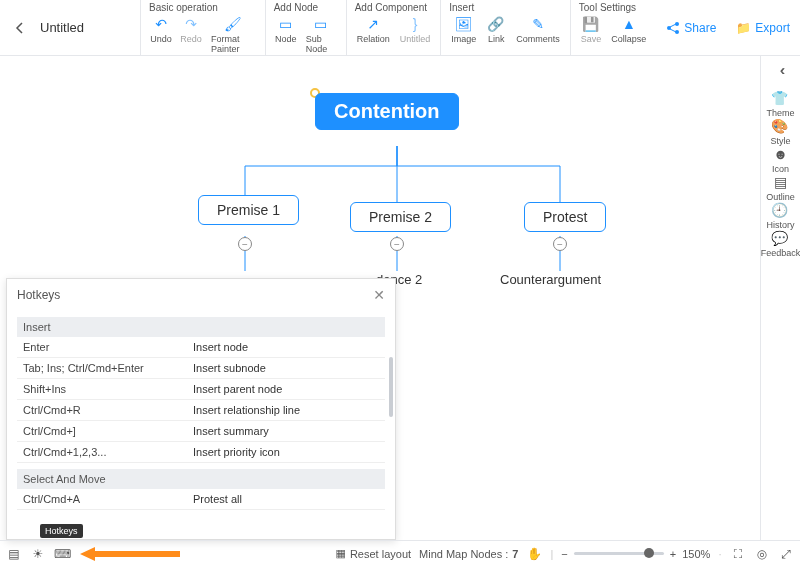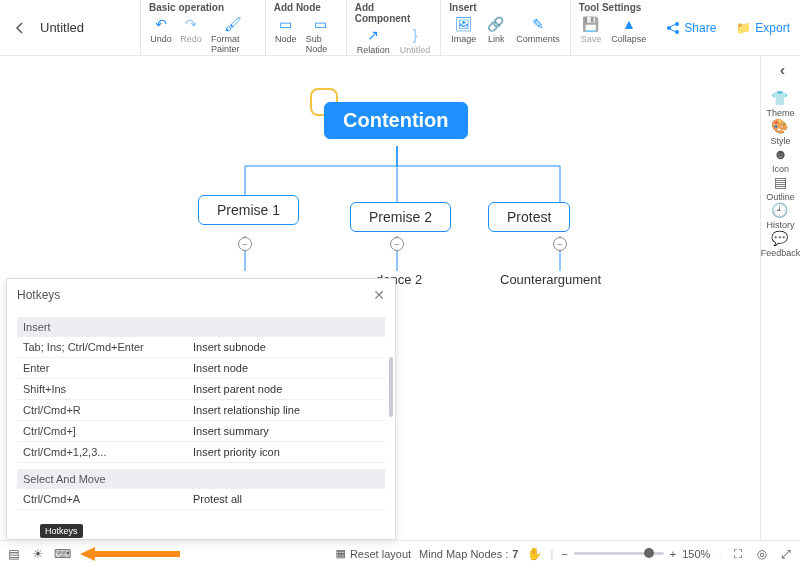--- a/index.html
+++ b/index.html
@@ -2,36 +2,36 @@
 <html><head>
 <meta charset="utf-8">
 <style>
 *{margin:0;padding:0;box-sizing:border-box;font-family:-apple-system,Segoe UI,Arial,sans-serif}
 body{width:800px;height:566px;overflow:hidden;background:#fff;position:relative}
 .topbar{height:56px;border-bottom:1px solid #e5e7eb;display:flex;align-items:stretch;position:relative}
 .back{width:40px;display:flex;align-items:center;justify-content:center;cursor:pointer}
 .title{display:flex;align-items:center;font-size:13px;color:#333;width:100px}
 .groups{display:flex;flex:1}
 .group{border-left:1px solid #e5e7eb;padding:2px 6px 0;display:flex;flex-direction:column}
-.group-header{font-size:10px;color:#555;font-weight:700;padding:0 2px 1px}
+.group-header{font-size:10px;color:#555;font-weight:400;padding:0 2px 1px}
 .group-items{display:flex;gap:2px}
 .tool{display:flex;flex-direction:column;align-items:center;padding:2px 4px;cursor:pointer;font-size:9px;color:#555;min-width:28px}
 .tool .ic{width:16px;height:16px;display:flex;align-items:center;justify-content:center;margin-bottom:2px;font-size:14px}
 .tool.disabled{opacity:.55}
 .rightactions{display:flex;align-items:center;gap:20px;padding:0 10px}
 .ra{display:flex;align-items:center;gap:4px;color:#1e90ff;font-size:12px;cursor:pointer}
 .canvas{position:absolute;top:56px;left:0;right:40px;bottom:26px;background:#fff}
 .rightpanel{position:absolute;top:56px;right:0;width:40px;bottom:26px;border-left:1px solid #e5e7eb;display:flex;flex-direction:column;align-items:center;padding-top:6px;gap:12px}
 .rp{display:flex;flex-direction:column;align-items:center;font-size:9px;color:#555;cursor:pointer}
 .rp .ic{font-size:14px;color:#555;margin-bottom:2px}
 .chevrons{font-size:14px;color:#555;letter-spacing:-4px;cursor:pointer}
 svg.mm{position:absolute;top:0;left:0}
 .node{position:absolute;border:1px solid #1e90ff;border-radius:6px;background:#fff;color:#333;font-size:14px;display:flex;align-items:center;justify-content:center;padding:6px 18px}
 .root{background:#1e90ff;color:#fff;font-weight:700;font-size:20px;border-radius:6px}
-.rootwrap{position:absolute;border:2px solid #f5c242;border-radius:8px;padding:12px}
+.rootwrap{position:absolute;border:2px solid #f5c242;border-radius:8px;padding:3px}
 .leaf{position:absolute;font-size:13px;color:#333}
 .collapse-dot{position:absolute;width:14px;height:14px;border:1px solid #888;border-radius:50%;background:#fff;display:flex;align-items:center;justify-content:center;font-size:10px;color:#888}
 .hotpanel{position:absolute;left:6px;width:390px;top:278px;bottom:26px;background:#fff;border:1px solid #ddd;box-shadow:0 2px 8px rgba(0,0,0,.12);display:flex;flex-direction:column}
 .hp-head{display:flex;justify-content:space-between;align-items:center;padding:8px 10px;font-size:12px;color:#555}
 .hp-close{cursor:pointer;font-size:14px;color:#888}
 .hp-body{flex:1;overflow:hidden;padding:0 10px}
 .hp-sec{background:#eceef1;font-size:11px;color:#555;padding:4px 6px;margin-top:6px}
 .hp-row{display:flex;border-bottom:1px solid #eee;padding:4px 6px;font-size:11px;color:#333}
 .hp-row .k{width:170px;color:#444}
 .hp-scroll{position:absolute;right:2px;top:78px;width:4px;height:60px;background:#c9cdd3;border-radius:2px}
@@ -156,21 +156,21 @@
     <path d="M397 90 V110 H560 V146" stroke="#1e90ff" fill="none" stroke-width="1"></path>
     <path d="M245 180 V215" stroke="#1e90ff" fill="none" stroke-width="1"></path>
     <path d="M397 180 V215" stroke="#1e90ff" fill="none" stroke-width="1"></path>
     <path d="M560 180 V215" stroke="#1e90ff" fill="none" stroke-width="1"></path>
   </svg>
   <div class="rootwrap" style="left:310px;top:32px">
     <div class="node root">Contention</div>
   </div>
   <div class="node" style="left:198px;top:139px">Premise 1</div>
   <div class="node" style="left:350px;top:146px">Premise 2</div>
-  <div class="node" style="left:488px;top:146px">Protest</div>
+  <div class="node" style="left:524px;top:146px">Protest</div>
   <div class="collapse-dot" style="left:238px;top:181px">−</div>
   <div class="collapse-dot" style="left:390px;top:181px">−</div>
   <div class="collapse-dot" style="left:553px;top:181px">−</div>
   <div class="leaf" style="left:376px;top:216px">dence 2</div>
   <div class="leaf" style="left:500px;top:216px">Counterargument</div>
 </div>
 
 <div class="rightpanel">
   <div class="chevrons">‹‹</div>
   <div id="rp">
@@ -202,26 +202,26 @@
 </div>
 
 <div class="hotpanel">
   <div class="hp-head">
     <span>Hotkeys</span>
     <span class="hp-close">✕</span>
   </div>
   <div class="hp-body" id="hpbody">
       <div class="hp-sec">Insert</div>
       <div class="hp-row">
+        <div class="k">Enter</div>
+        <div>Insert node</div>
+      </div>
+      <div class="hp-row">
         <div class="k">Tab;  Ins;  Ctrl/Cmd+Enter</div>
         <div>Insert subnode</div>
-      </div>
-      <div class="hp-row">
-        <div class="k">Enter</div>
-        <div>Insert node</div>
       </div>
       <div class="hp-row">
         <div class="k">Shift+Ins</div>
         <div>Insert parent node</div>
       </div>
       <div class="hp-row">
         <div class="k">Ctrl/Cmd+R</div>
         <div>Insert relationship line</div>
       </div>
       <div class="hp-row">

